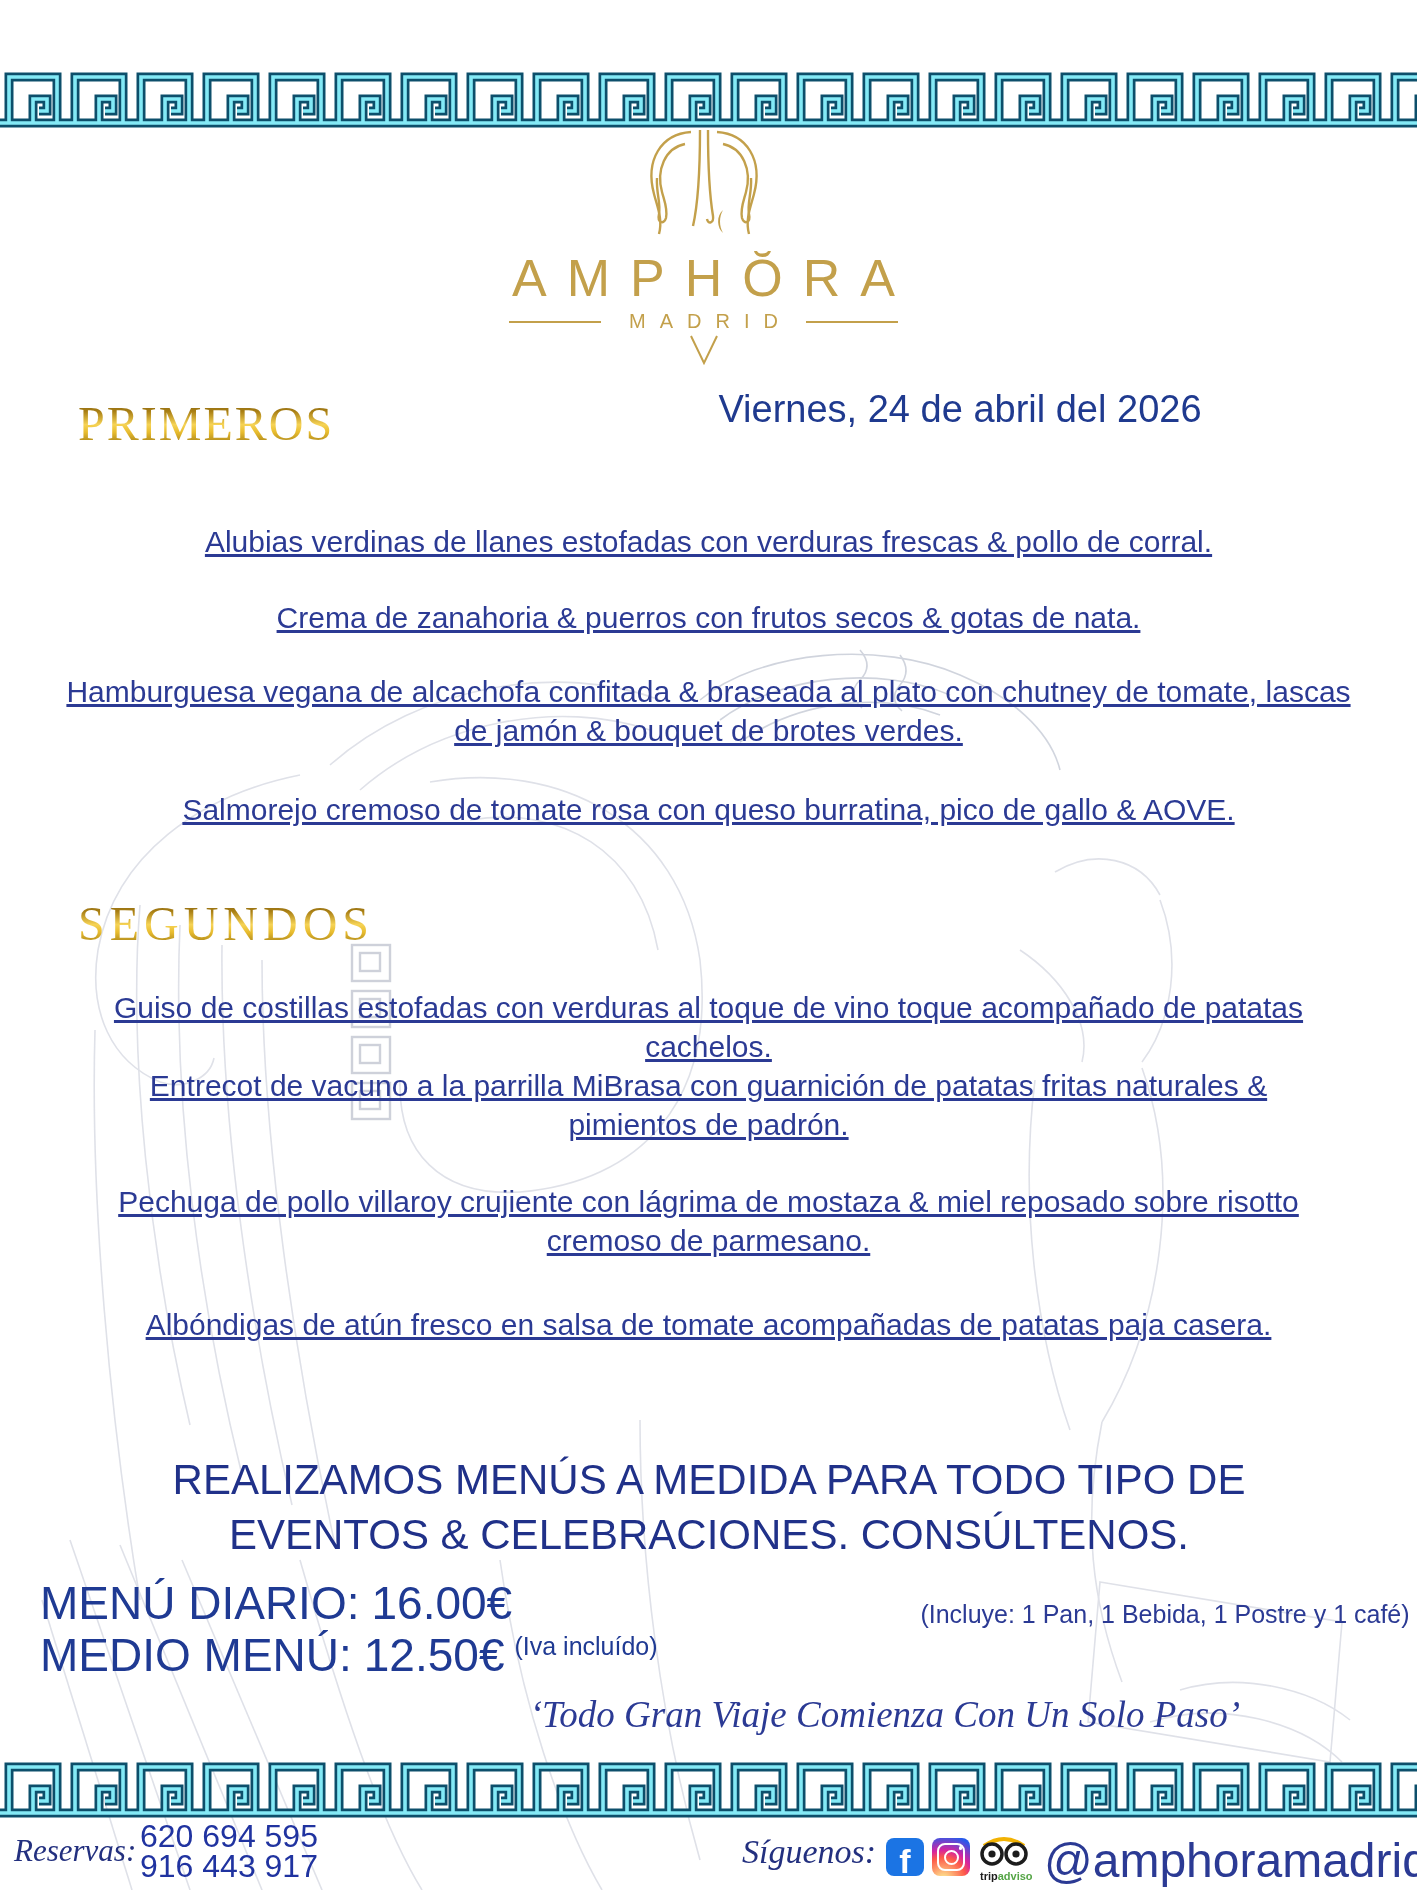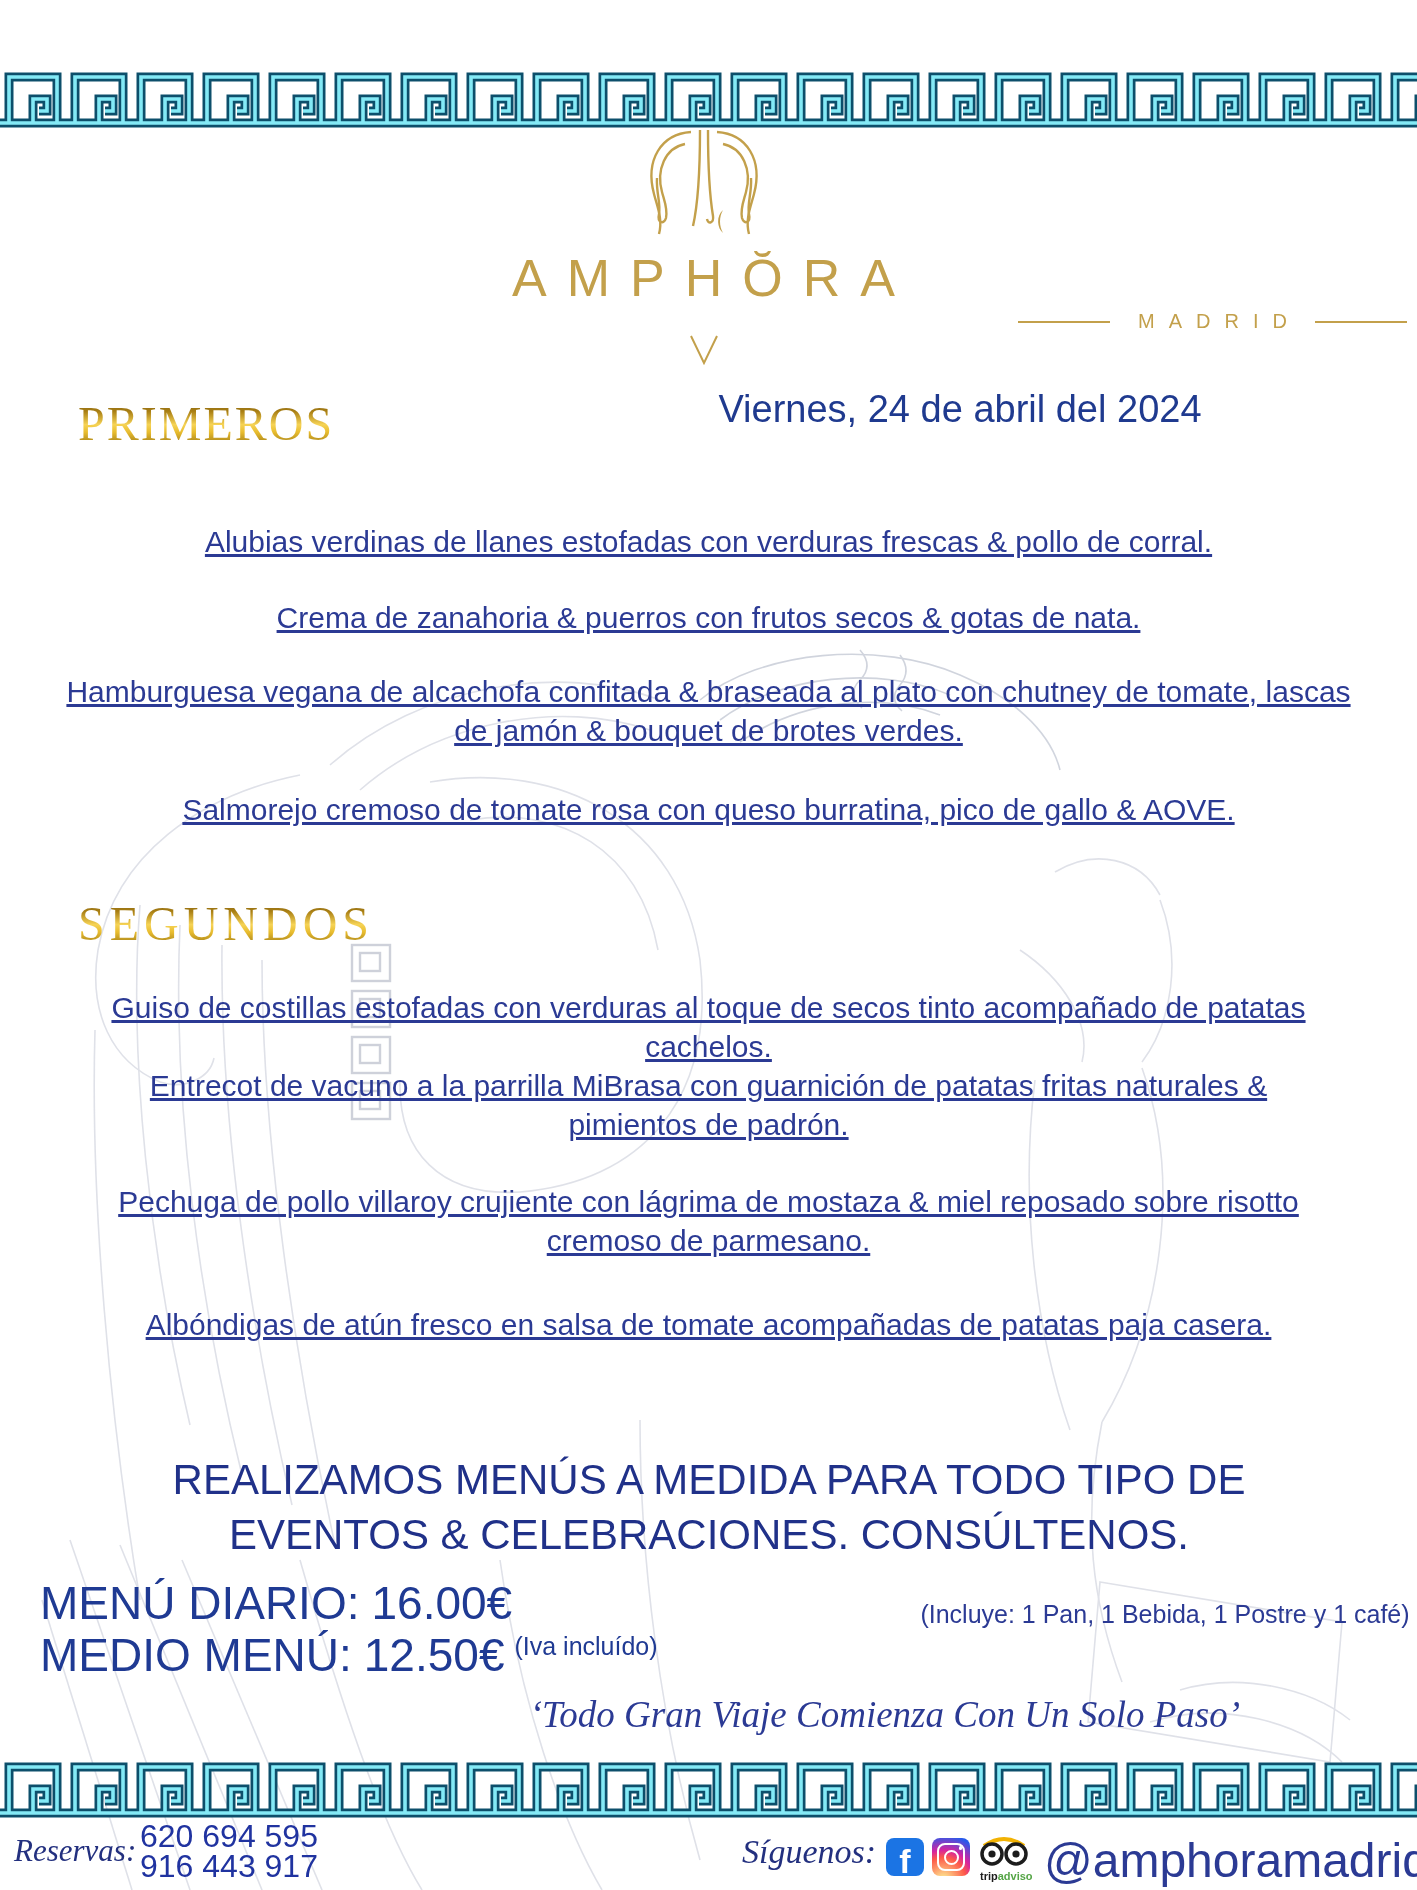--- a/index.html
+++ b/index.html
@@ -9,21 +9,21 @@
   .bgart{z-index:0;}
   .fg{z-index:2;}
 
   
   .gk-border{left:0;width:1417px;height:64px;}
 
   
   .logo-wrap{left:0;width:1407px;text-align:center;}
   .brand{font-family:"Liberation Sans",sans-serif;font-size:52px;letter-spacing:20px;
          color:#c3a04b;font-weight:400;text-indent:20px;}
-  .madrid-row{display:flex;align-items:center;justify-content:flex-end;gap:14px;}
+  .madrid-row{display:flex;align-items:center;justify-content:center;gap:14px;}
   .madrid-line{width:92px;height:2px;background:#c3a04b;}
   .madrid-text{font-size:20px;letter-spacing:14px;color:#c3a04b;text-indent:14px;}
 
   
   .gold-title{font-family:"Liberation Serif",serif;font-weight:400;letter-spacing:2px;
       background:linear-gradient(180deg,#6e5210 0%,#a97f14 28%,#f6d355 52%,#e8bc2e 66%,#7c5c0d 100%);
       -webkit-background-clip:text;background-clip:text;color:#c79a1e;-webkit-text-fill-color:transparent;}
   .title-primeros{font-size:48px;}
   .title-segundos{font-size:48px;letter-spacing:5px;}
 
@@ -159,31 +159,31 @@
     <div class="madrid-row" style="margin-top:2px">
       <div class="madrid-line"></div>
       <div class="madrid-text">MADRID</div>
       <div class="madrid-line"></div>
     </div>
     <svg width="34" height="30" viewBox="0 0 34 30" style="margin-top:2px" fill="none" stroke="#c3a04b" stroke-width="2">
       <path d="M4,1 L17,28 L30,1"></path>
     </svg>
   </div>
 
-  <div class="abs fg date" style="top:388px">Viernes, 24 de abril del 2024</div>
+  <div class="abs fg date" style="top:388px">Viernes, 24 de abril del 2026</div>
   <div class="abs fg gold-title title-primeros" style="top:396px;left:78px">PRIMEROS</div>
 
   <div class="abs fg item" style="top:522px">Alubias verdinas de llanes estofadas con verduras frescas &amp; pollo de corral.</div>
   <div class="abs fg item" style="top:598px">Crema de zanahoria &amp; puerros con frutos secos &amp; gotas de nata.</div>
   <div class="abs fg item" style="top:672px">Hamburguesa vegana de alcachofa confitada &amp; braseada al plato con chutney de tomate, lascas de jamón &amp; bouquet de brotes verdes.</div>
   <div class="abs fg item" style="top:790px">Salmorejo cremoso de tomate rosa con queso burratina, pico de gallo &amp; AOVE.</div>
 
   <div class="abs fg gold-title title-segundos" style="top:896px;left:78px">SEGUNDOS</div>
 
-  <div class="abs fg item" style="top:988px">Guiso de costillas estofadas con verduras al toque de secos tinto acompañado de patatas cachelos.</div>
+  <div class="abs fg item" style="top:988px">Guiso de costillas estofadas con verduras al toque de vino toque acompañado de patatas cachelos.</div>
   <div class="abs fg item narrow" style="top:1066px">Entrecot de vacuno a la parrilla MiBrasa con guarnición de patatas fritas naturales &amp; pimientos de padrón.</div>
   <div class="abs fg item narrow" style="top:1182px">Pechuga de pollo villaroy crujiente con lágrima de mostaza &amp; miel reposado sobre risotto cremoso de parmesano.</div>
   <div class="abs fg item" style="top:1305px">Albóndigas de atún fresco en salsa de tomate acompañadas de patatas paja casera.</div>
 
   <div class="abs fg events" style="top:1452px">REALIZAMOS MENÚS A MEDIDA PARA TODO TIPO DE EVENTOS &amp; CELEBRACIONES. CONSÚLTENOS.</div>
 
   <div class="abs fg price-line" style="top:1576px">
     <span class="lbl">MENÚ DIARIO:</span><span>16.00€</span>
   </div>
   <div class="abs fg price-line" style="top:1628px">

